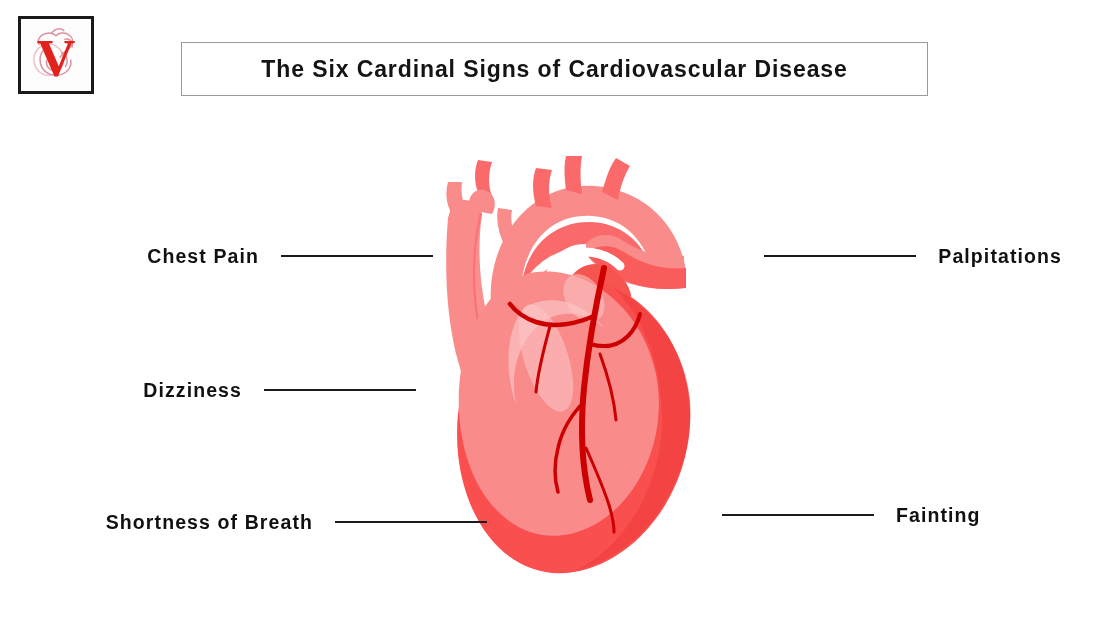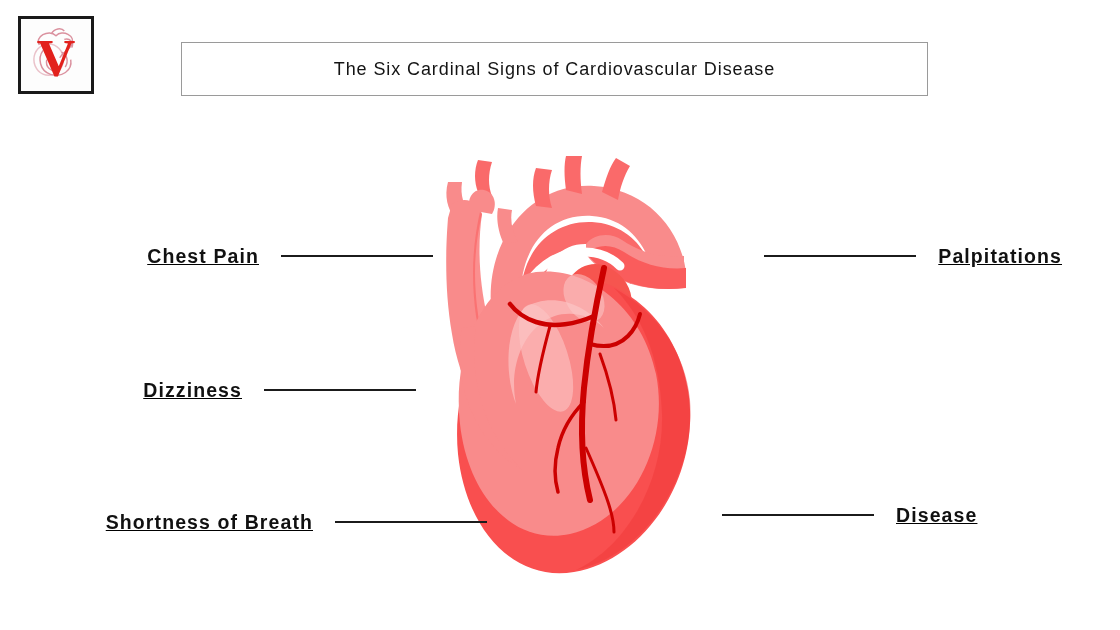--- a/index.html
+++ b/index.html
@@ -41,35 +41,34 @@
     width: 747px;
     height: 54px;
     border: 1px solid #9a9a9a;
     box-sizing: border-box;
     display: flex;
     align-items: center;
     justify-content: center;
     background: #ffffff;
   }
   .title-text {
-    font-size: 18px;
-    font-weight: normal;
+    font-size: 23px;
+    font-weight: bold;
     color: #141414;
     letter-spacing: 0.9px;
     white-space: nowrap;
     font-family: "Liberation Sans", "DejaVu Sans", sans-serif;
   }
 
   
   .label-row {
     position: absolute;
     display: flex;
     align-items: center;
     height: 26px;
-    text-decoration: underline;
   }
   .label-text {
     font-size: 19.5px;
     font-weight: bold;
     color: #111111;
     letter-spacing: 1.1px;
     white-space: nowrap;
     line-height: 26px;
     font-family: "Liberation Sans", "DejaVu Sans", sans-serif;
   }
@@ -230,16 +229,16 @@
   </div>
 
   <div class="label-row row-right" id="row-palpitations">
     <span class="blank-line"></span>
     <span class="label-text">Palpitations</span>
   </div>
 
 
   <div class="label-row row-right" id="row-fatigue">
     <span class="blank-line"></span>
-    <span class="label-text">Disease</span>
+    <span class="label-text">Fainting</span>
   </div>
 
 </div>
 
 </body></html>

